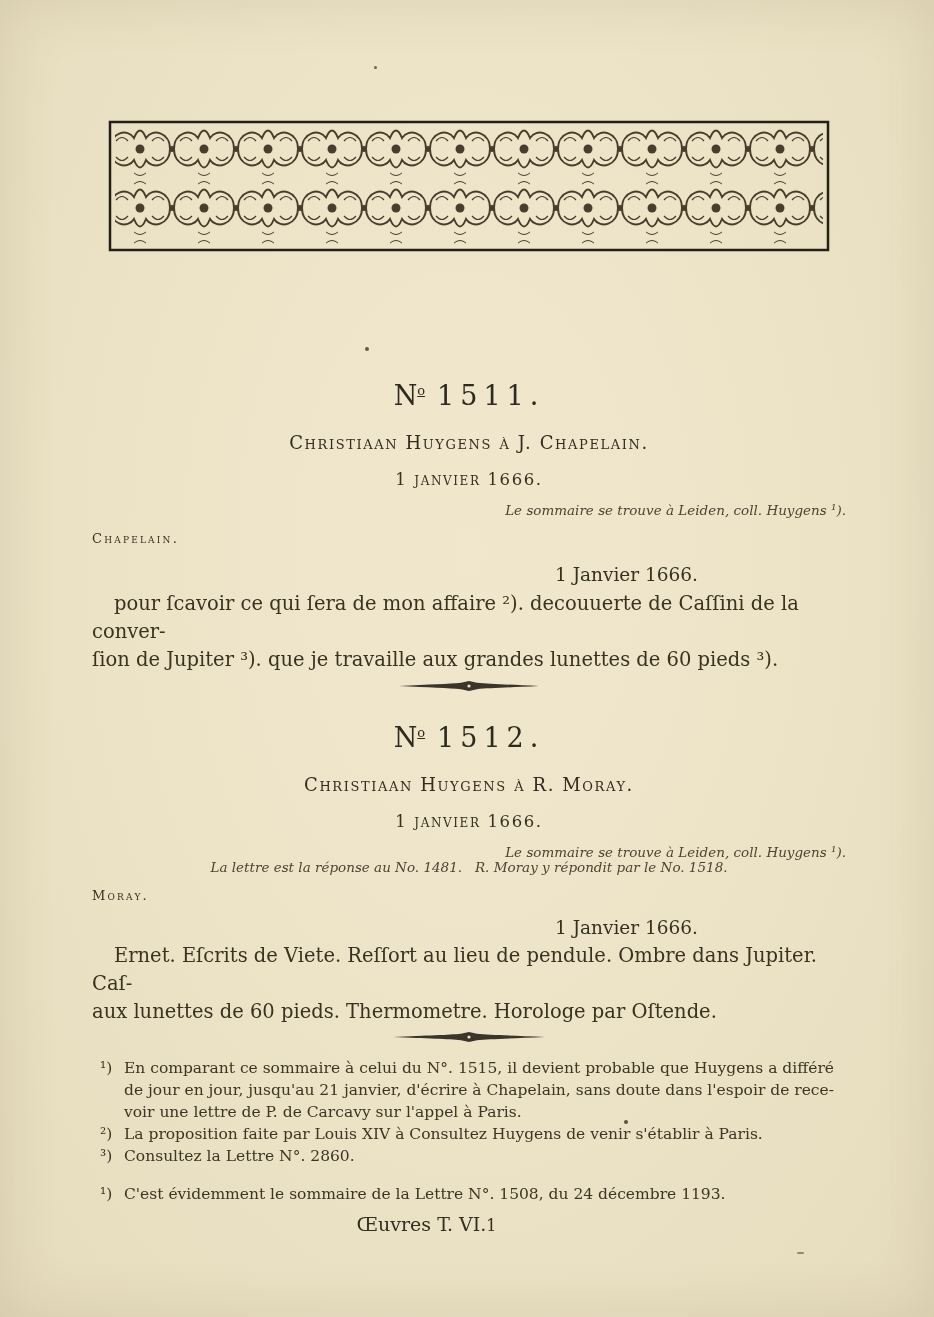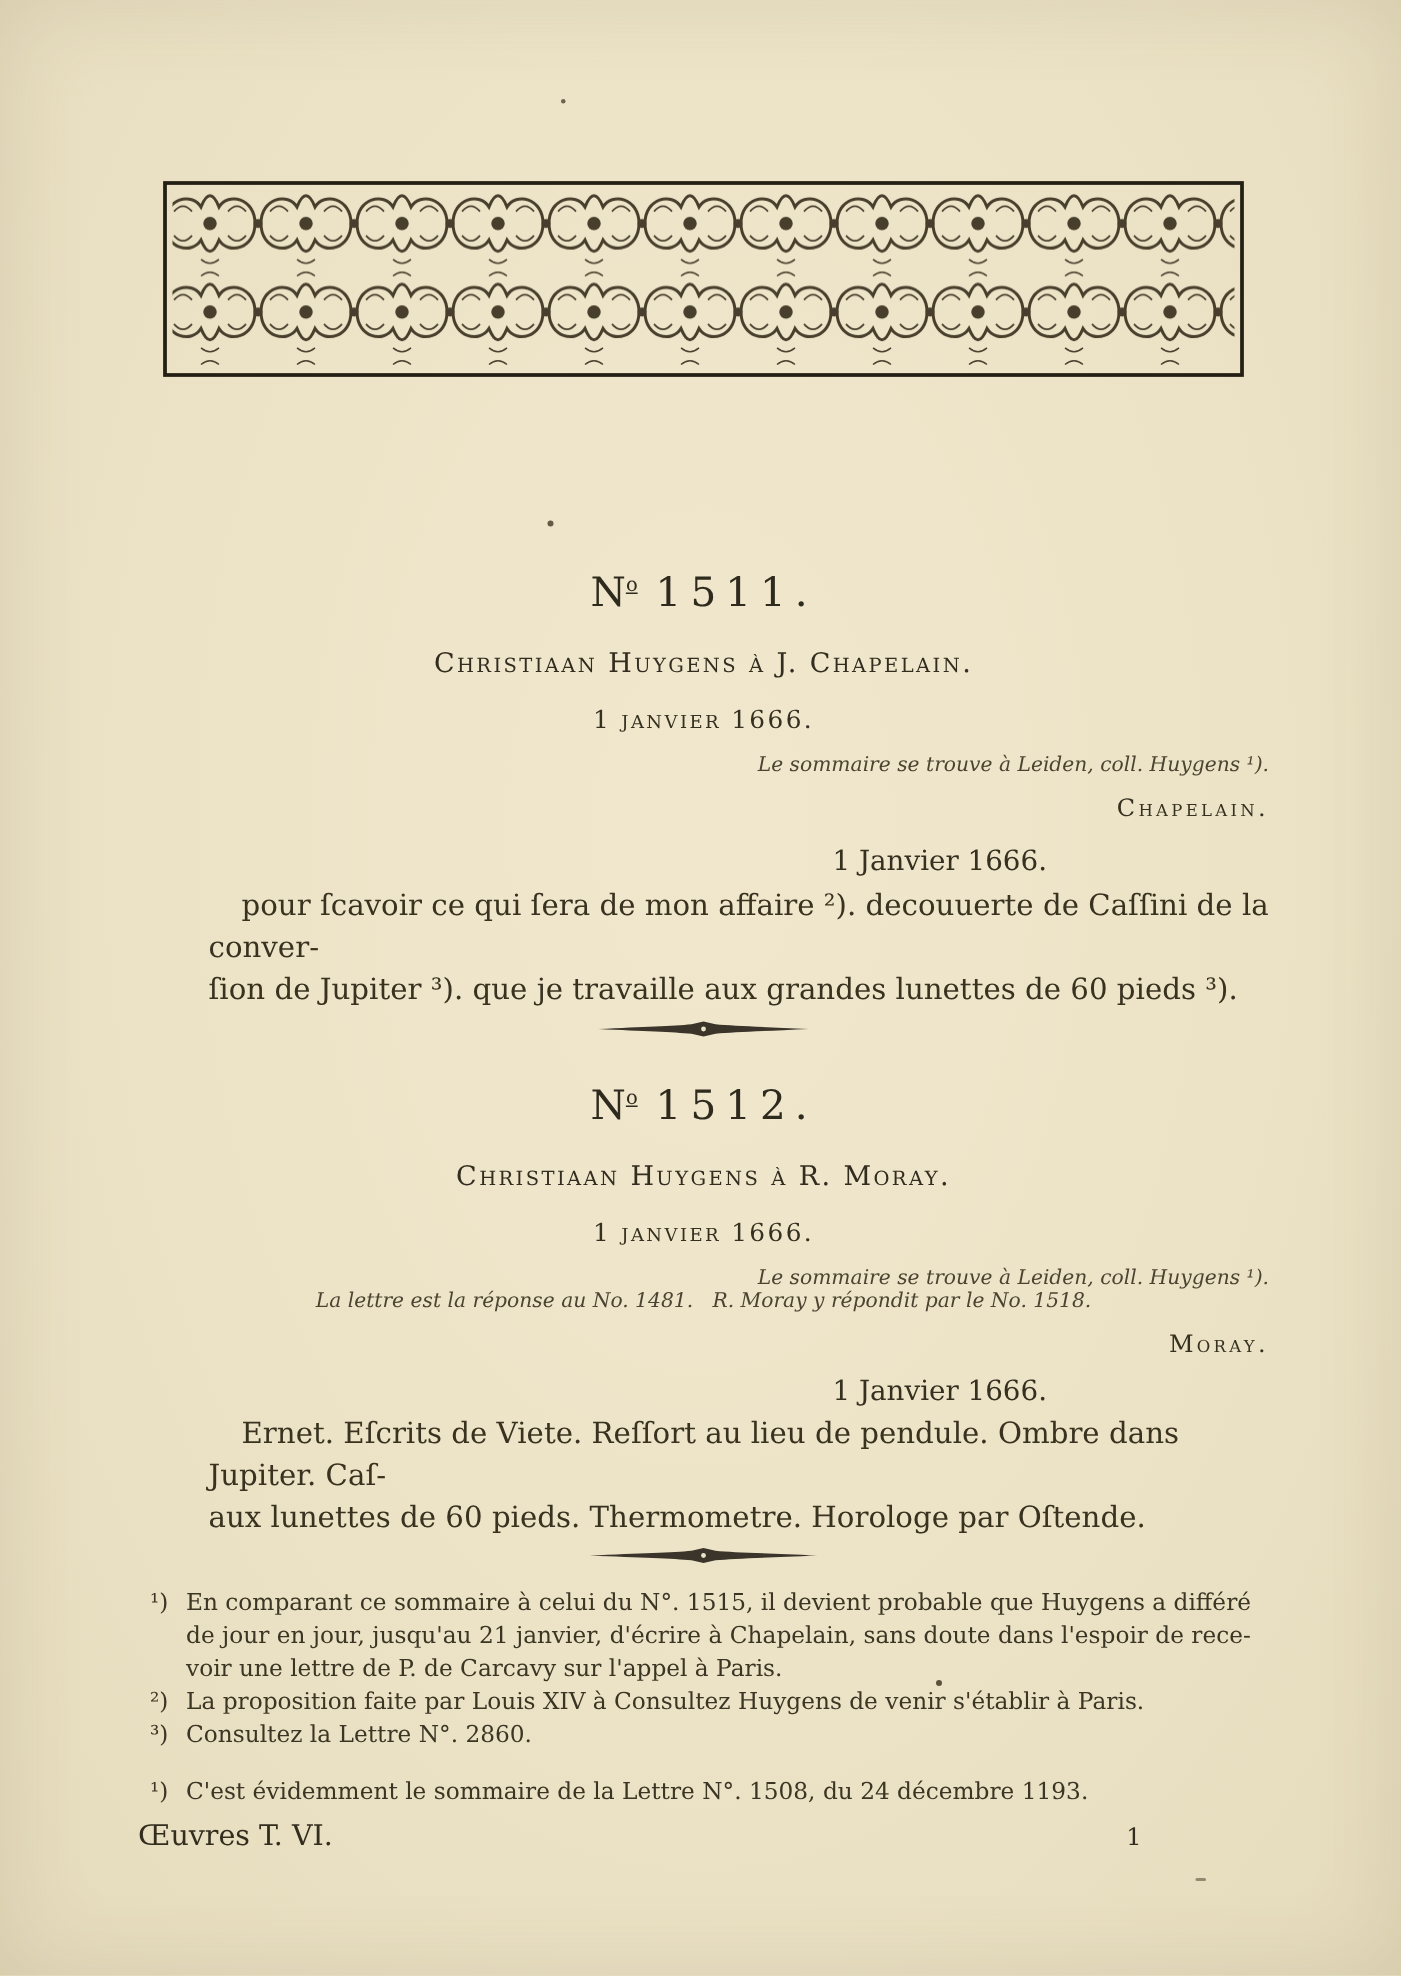--- a/index.html
+++ b/index.html
@@ -63,43 +63,43 @@
     font-style: italic;
     font-size: 13.5px;
     line-height: 15px;
     color: #4b4431;
     white-space: pre-wrap;
   }
   .prov-first { margin-top: 15px; text-align: right; }
   .prov-follow { margin-top: 0; }
   .salutation {
     margin-top: 10px;
-    text-align: right;
+    text-align: left;
     font-variant: small-caps;
-    font-size: 16px;
+    font-size: 13px;
     line-height: 21px;
     letter-spacing: 2.2px;
   }
   .inline-date {
     text-align: right;
     padding-right: 148px;
     font-size: 18.5px;
     line-height: 19px;
   }
   .inline-date-1 { margin-top: 16px; }
   .inline-date-2 { margin-top: 12px; }
 
   .letter-body {
     font-size: 19.5px;
     line-height: 28px;
     color: #38321f;
   }
   .body-1 { margin-top: 6px; }
   .body-2 { margin-top: 5px; }
-  .letter-body .line { display: block; white-space: pre-wrap; margin-left: 47px; }
+  .letter-body .line { display: block; white-space: pre-wrap; }
   .letter-body .indent { text-indent: 22px; }
 
   
   .divider { margin: 6px auto 0; width: 140px; height: 12px; }
   .fn-rule  { margin: 5px auto 0; width: 152px; height: 12px; }
   .divider svg, .fn-rule svg { display: block; }
 
   
   .footnotes {
     font-size: 15.5px;
@@ -114,21 +114,21 @@
     padding-left: 8px;
     font-size: 15.5px;
   }
   .fn-text { flex: 1; }
   .fn-line { display: block; white-space: pre-wrap; }
 
   
   .footer {
     margin-top: 8px;
     display: flex;
-    justify-content: space-between;
+    justify-content: center;
     align-items: baseline;
     font-size: 19px;
     color: #332d1e;
   }
   .pageno { padding-right: 85px; font-size: 16px; }
 
   
   .speck {
     position: absolute;
     background: #4a432f;

